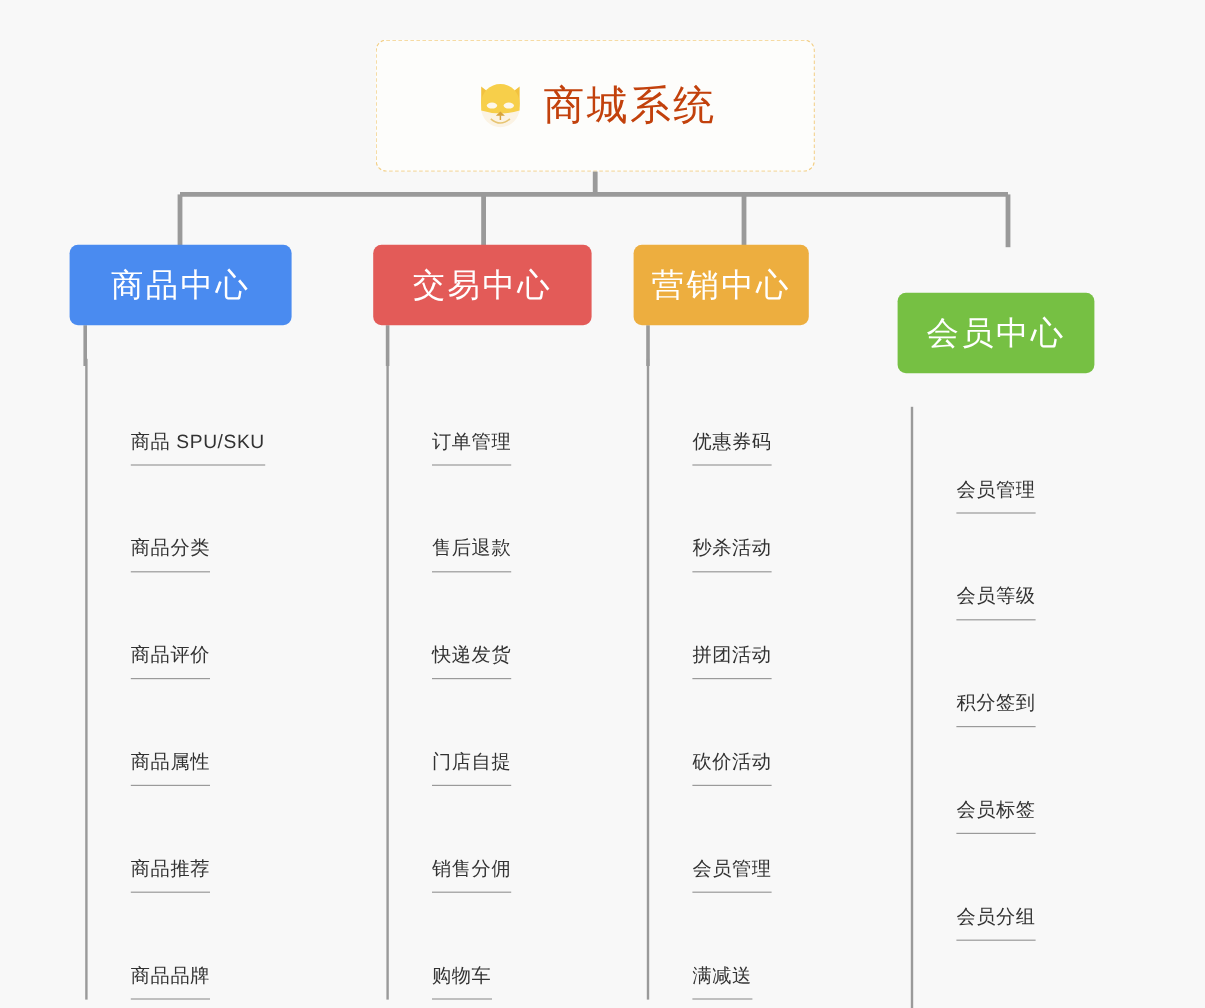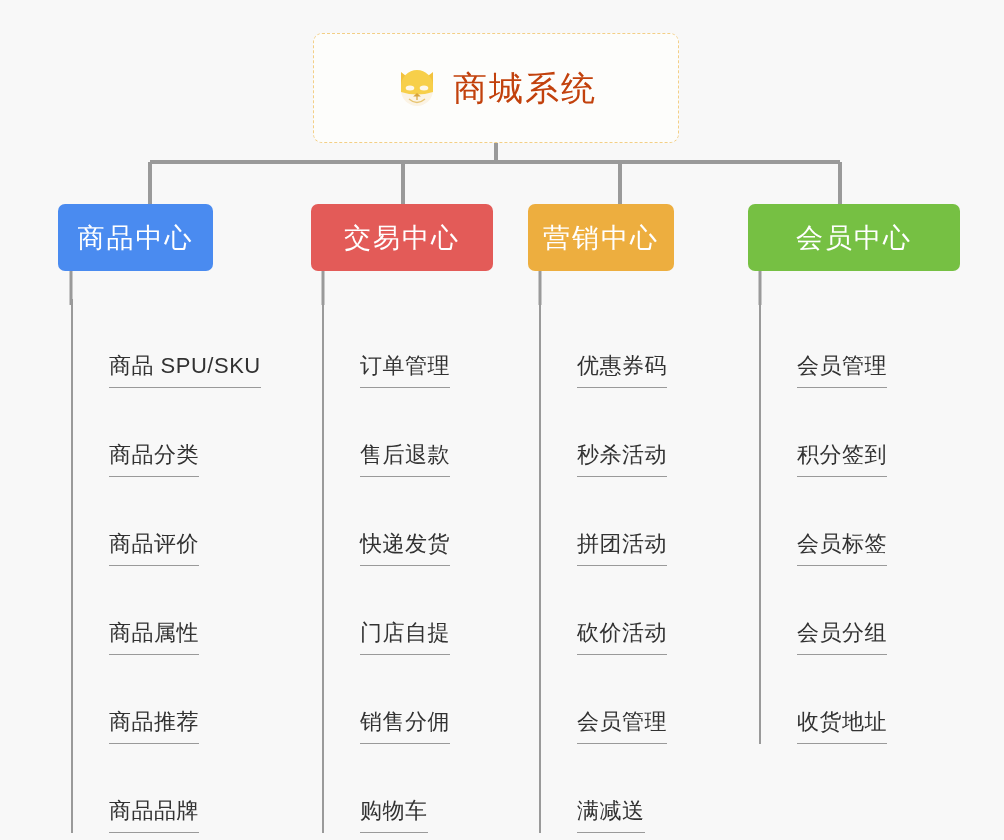--- a/index.html
+++ b/index.html
@@ -98,39 +98,39 @@
   .branch-item {
     position: relative;
     height: 89px;
     display: flex;
     align-items: flex-end;
     padding-left: 37px;
     box-sizing: border-box;
   }
   .branch-item-label {
     display: inline-block;
-    font-size: 22px;
+    font-size: 16px;
     color: #323232;
     line-height: 1.1;
     padding-bottom: 9px;
     border-bottom: 1.6px solid #9a9a9a;
     white-space: nowrap;
     letter-spacing: 0.5px;
   }
 
   
   .branch-1 { left: 58px; }
   .branch-2 { left: 311px; }
   .branch-3 { left: 528px; }
   .branch-4 { left: 748px; }
 
-  .branch-1 .branch-header { width: 155px; background: #4a8bf0; }
+  .branch-1 .branch-header { width: 185px; background: #4a8bf0; }
   .branch-2 .branch-header { width: 182px; background: #e35b58; }
   .branch-3 .branch-header { width: 146px; background: #edae3f; }
-  .branch-4 .branch-header { width: 212px; background: #76c043; }
+  .branch-4 .branch-header { width: 164px; background: #76c043; margin-top: 40px; }
 
   .branch-1 .branch-items { margin-left: 13px; }
   .branch-2 .branch-items { margin-left: 11px; }
   .branch-3 .branch-items { margin-left: 11px; }
   .branch-4 .branch-items { margin-left: 11px; }
 </style>
 </head>
 <body>
 
 <div id="mindmap">
@@ -255,20 +255,23 @@
 
   <div class="branch branch-4">
     <div class="branch-header">
       <span>会员中心</span>
     </div>
     <div class="branch-items">
       <div class="branch-item">
         <span class="branch-item-label">会员管理</span>
       </div>
       <div class="branch-item">
+        <span class="branch-item-label">会员等级</span>
+      </div>
+      <div class="branch-item">
         <span class="branch-item-label">积分签到</span>
       </div>
       <div class="branch-item">
         <span class="branch-item-label">会员标签</span>
       </div>
       <div class="branch-item">
         <span class="branch-item-label">会员分组</span>
       </div>
       <div class="branch-item">
         <span class="branch-item-label">收货地址</span>

